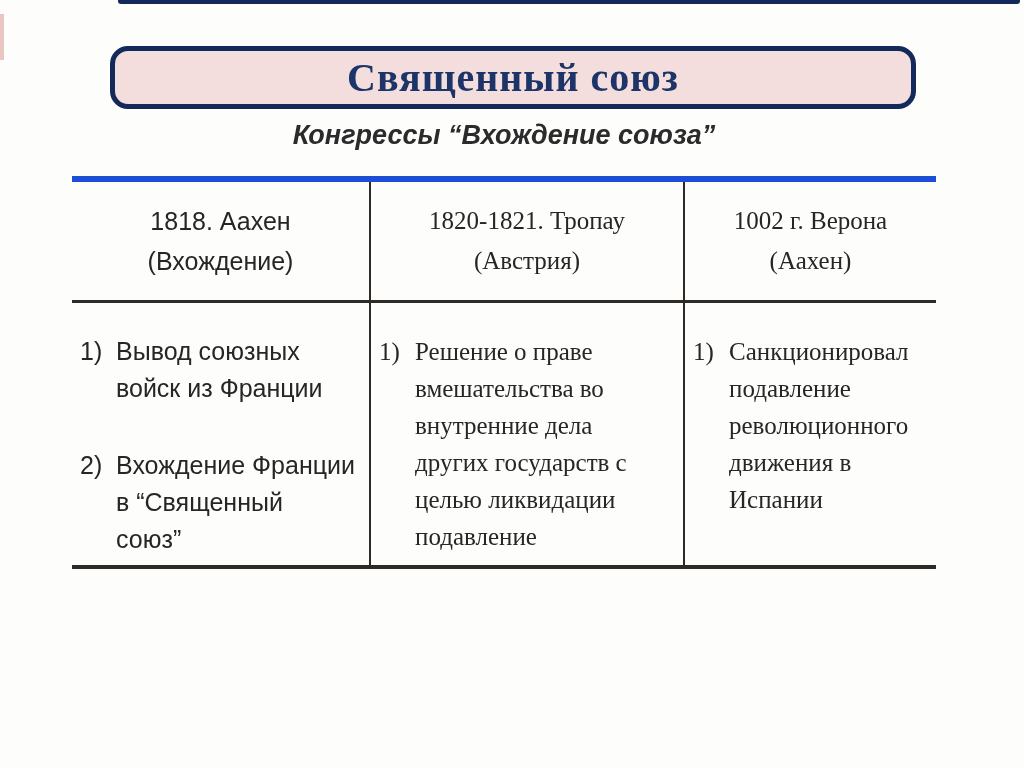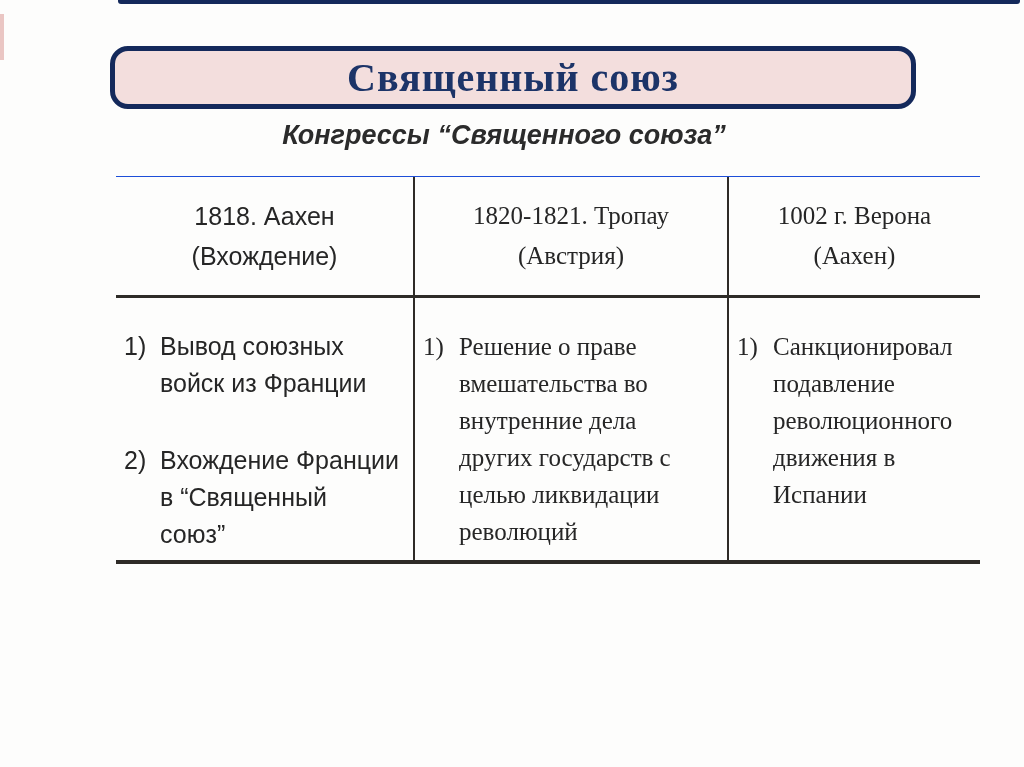--- a/index.html
+++ b/index.html
@@ -46,26 +46,25 @@
     width: 864px;
     text-align: center;
     font-weight: bold; font-style: italic;
     font-size: 27px;
     color: #2b2b2b;
   }
   .hist-table {
     position: absolute; left: 72px; top: 176px;
     width: 864px;
     box-sizing: border-box;
-    border-top: 1px solid #1d4ed8;
+    border-top: 6px solid #1d4ed8;
     border-bottom: 4px solid #2e2b27;
     display: grid;
     grid-template-columns: 297px 314px 253px;
     color: #262626;
-    margin-left: 44px;
   }
   .hcell {
     box-sizing: border-box;
     height: 121px;
     border-bottom: 3px solid #2e2b27;
     display: flex; flex-direction: column;
     align-items: center; justify-content: center;
     font-size: 25px; line-height: 40px;
     text-align: center;
   }
@@ -85,21 +84,21 @@
 <body>
 
 <div class="slide">
   <div class="top-edge"></div>
   <div class="artifact"></div>
 
   <div class="title-box">
     <span class="title-text">Священный союз</span>
   </div>
 
-  <div class="caption">Конгрессы “Священного союза”</div>
+  <div class="caption">Конгрессы “Вхождение союза”</div>
 
   <div class="hist-table">
       <div class="hcell">
         <span>1818. Аахен</span>
         <span>(Вхождение)</span>
       </div>
       <div class="hcell vline">
         <span>1820-1821. Тропау</span>
         <span>(Австрия)</span>
       </div>
@@ -121,21 +120,21 @@
         </div>
       </div>
       <div class="bcell vline">
         <div class="decision">
           <span class="dnum">1)</span>
           <div class="dtext">Решение о праве
 вмешательства во
 внутренние дела
 других государств с
 целью ликвидации
-революций</div>
+подавление</div>
         </div>
       </div>
       <div class="bcell vline">
         <div class="decision">
           <span class="dnum">1)</span>
           <div class="dtext">Санкционировал
 подавление
 революционного
 движения в
 Испании</div>

